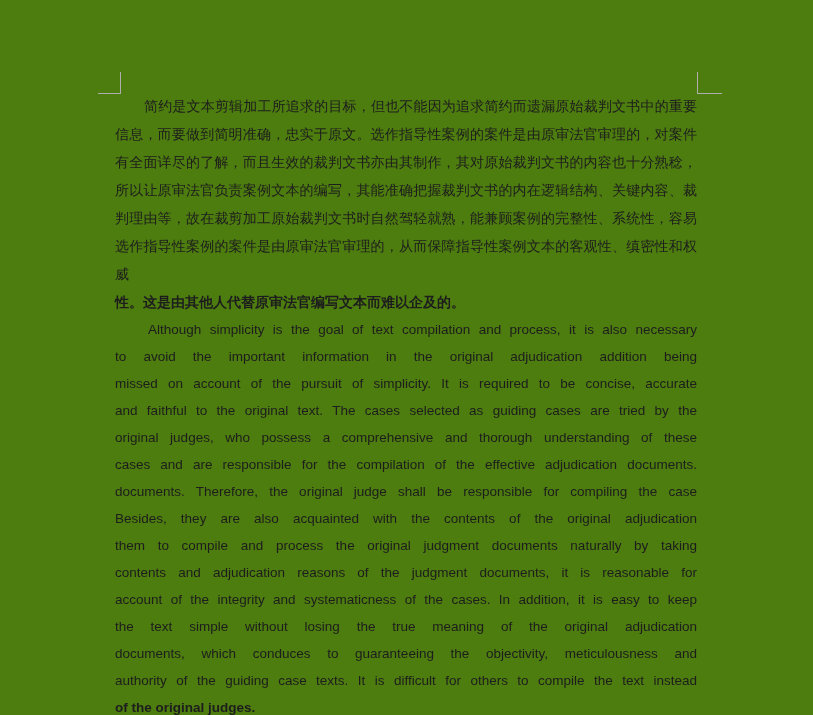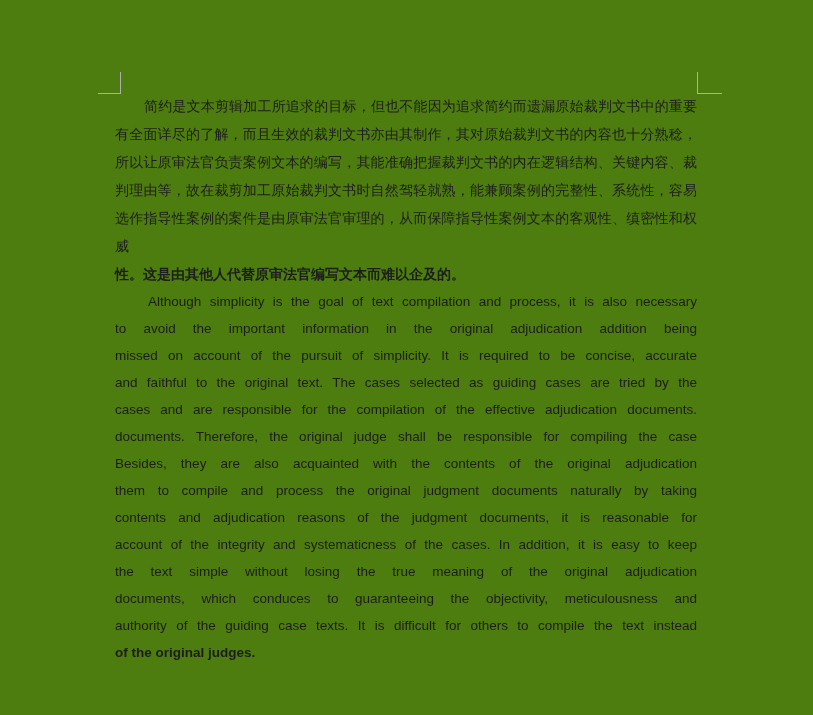--- a/index.html
+++ b/index.html
@@ -77,32 +77,34 @@
 <div class="page" style="background-color: #4d7c0f;">
 
   <div class="mark mark-tl" style="border-color: rgb(174, 174, 174);"></div>
 
   <div class="mark mark-tr" style="border-color: rgb(174, 174, 174);"></div>
 
   <div class="text-block" style="color: rgb(29, 29, 29);">
 
     <div class="para para-cn">
         <div class="line">简约是文本剪辑加工所追求的目标，但也不能因为追求简约而遗漏原始裁判文书中的重要</div>
+        <div class="line">信息，而要做到简明准确，忠实于原文。选作指导性案例的案件是由原审法官审理的，对案件</div>
         <div class="line">有全面详尽的了解，而且生效的裁判文书亦由其制作，其对原始裁判文书的内容也十分熟稔，</div>
         <div class="line">所以让原审法官负责案例文本的编写，其能准确把握裁判文书的内在逻辑结构、关键内容、裁</div>
         <div class="line">判理由等，故在裁剪加工原始裁判文书时自然驾轻就熟，能兼顾案例的完整性、系统性，容易</div>
         <div class="line">选作指导性案例的案件是由原审法官审理的，从而保障指导性案例文本的客观性、缜密性和权威</div>
         <div class="line">性。这是由其他人代替原审法官编写文本而难以企及的。</div>
       </div>
 
     <div class="para para-en">
         <div class="line">Although simplicity is the goal of text compilation and process, it is also necessary</div>
         <div class="line">to avoid the important information in the original adjudication addition being</div>
         <div class="line">missed on account of the pursuit of simplicity. It is required to be concise, accurate</div>
         <div class="line">and faithful to the original text. The cases selected as guiding cases are tried by the</div>
+        <div class="line">original judges, who possess a comprehensive and thorough understanding of these</div>
         <div class="line">cases and are responsible for the compilation of the effective adjudication documents.</div>
         <div class="line">documents. Therefore, the original judge shall be responsible for compiling the case</div>
         <div class="line">Besides, they are also acquainted with the contents of the original adjudication</div>
         <div class="line">them to compile and process the original judgment documents naturally by taking</div>
         <div class="line">contents and adjudication reasons of the judgment documents, it is reasonable for</div>
         <div class="line">account of the integrity and systematicness of the cases. In addition, it is easy to keep</div>
         <div class="line">the text simple without losing the true meaning of the original adjudication</div>
         <div class="line">documents, which conduces to guaranteeing the objectivity, meticulousness and</div>
         <div class="line">authority of the guiding case texts. It is difficult for others to compile the text instead</div>
         <div class="line">of the original judges.</div>

